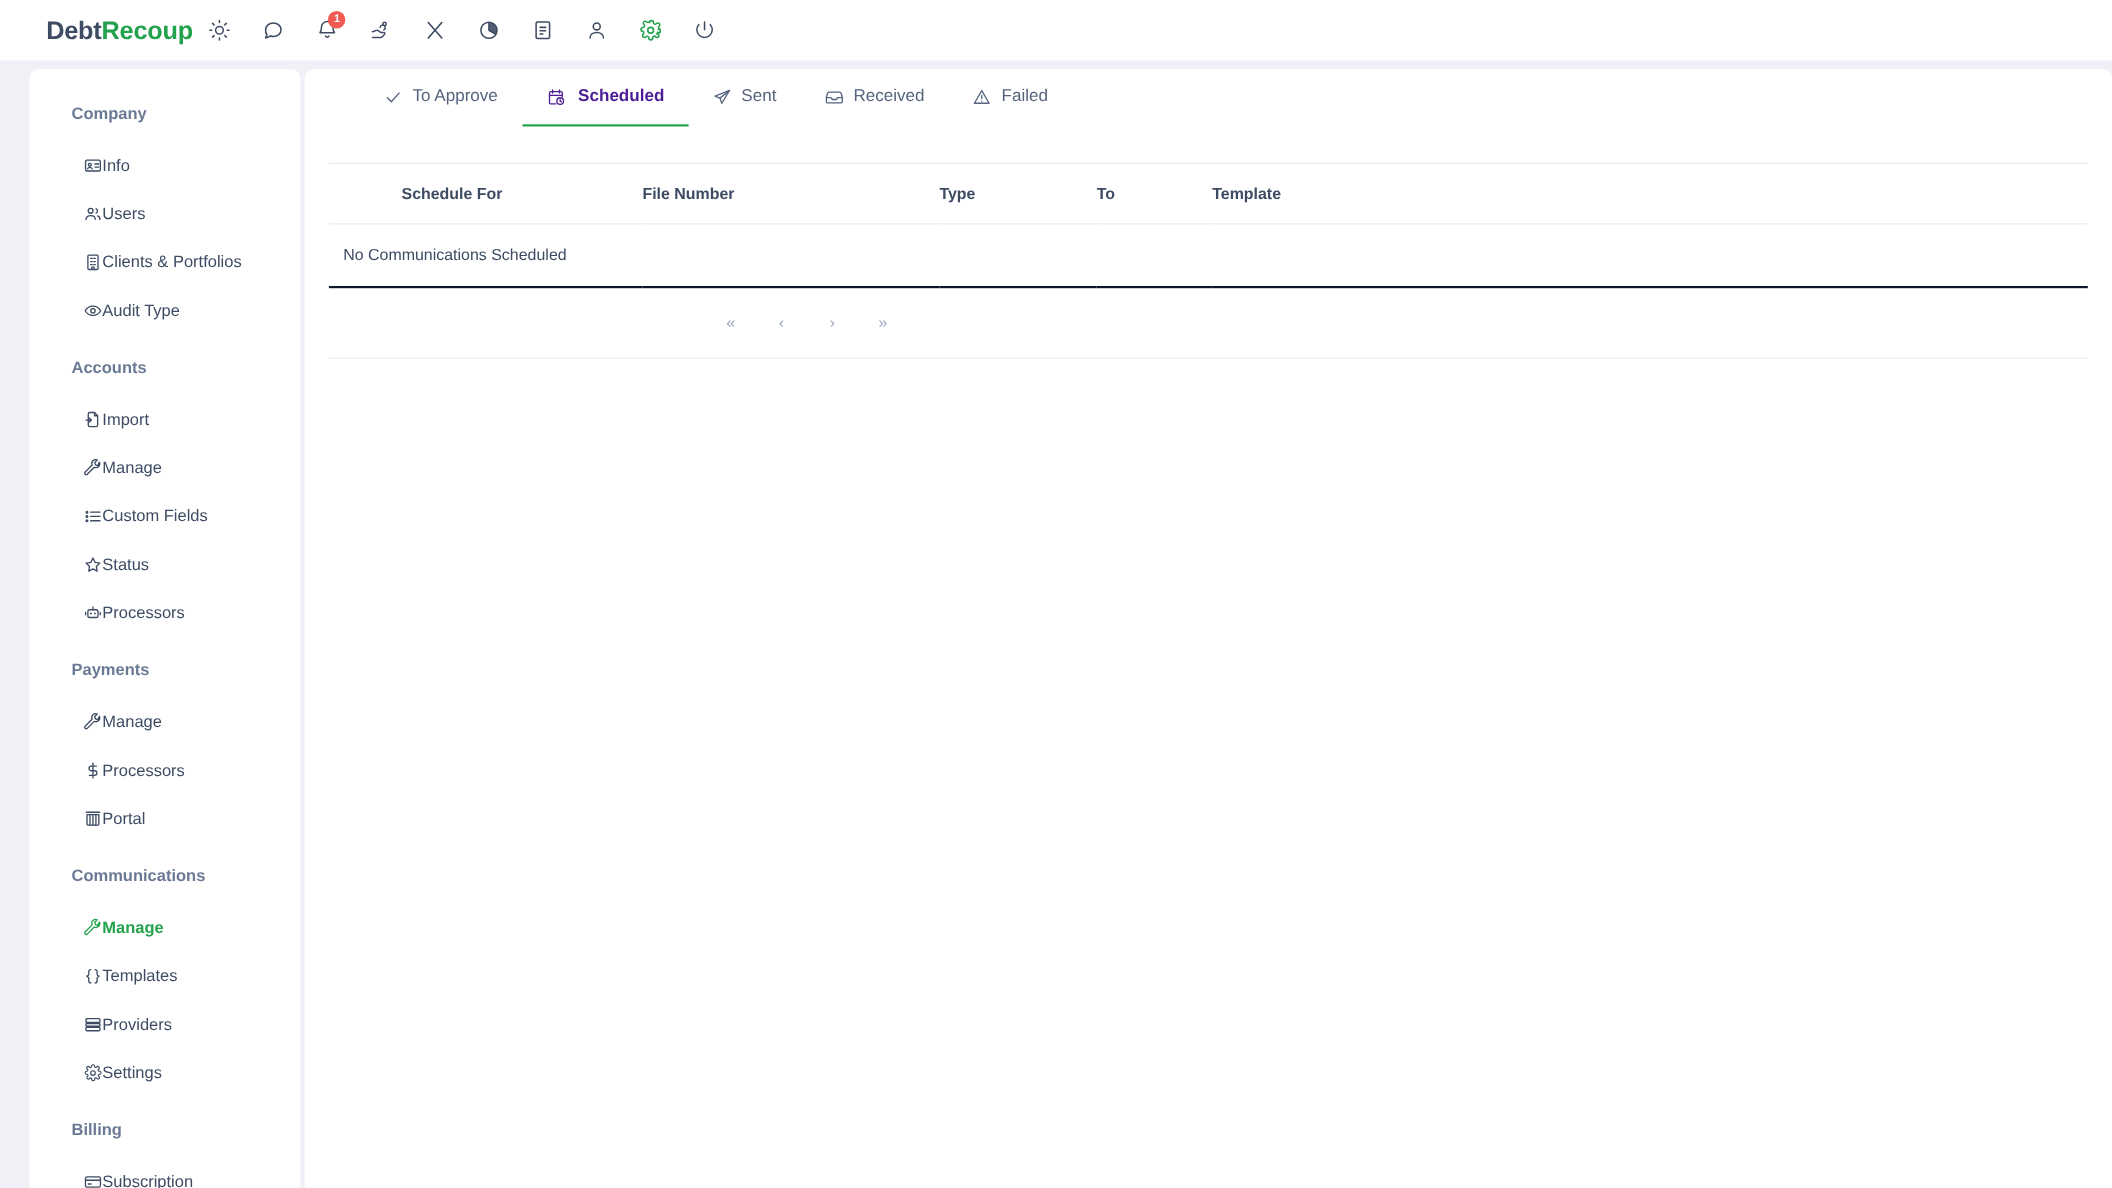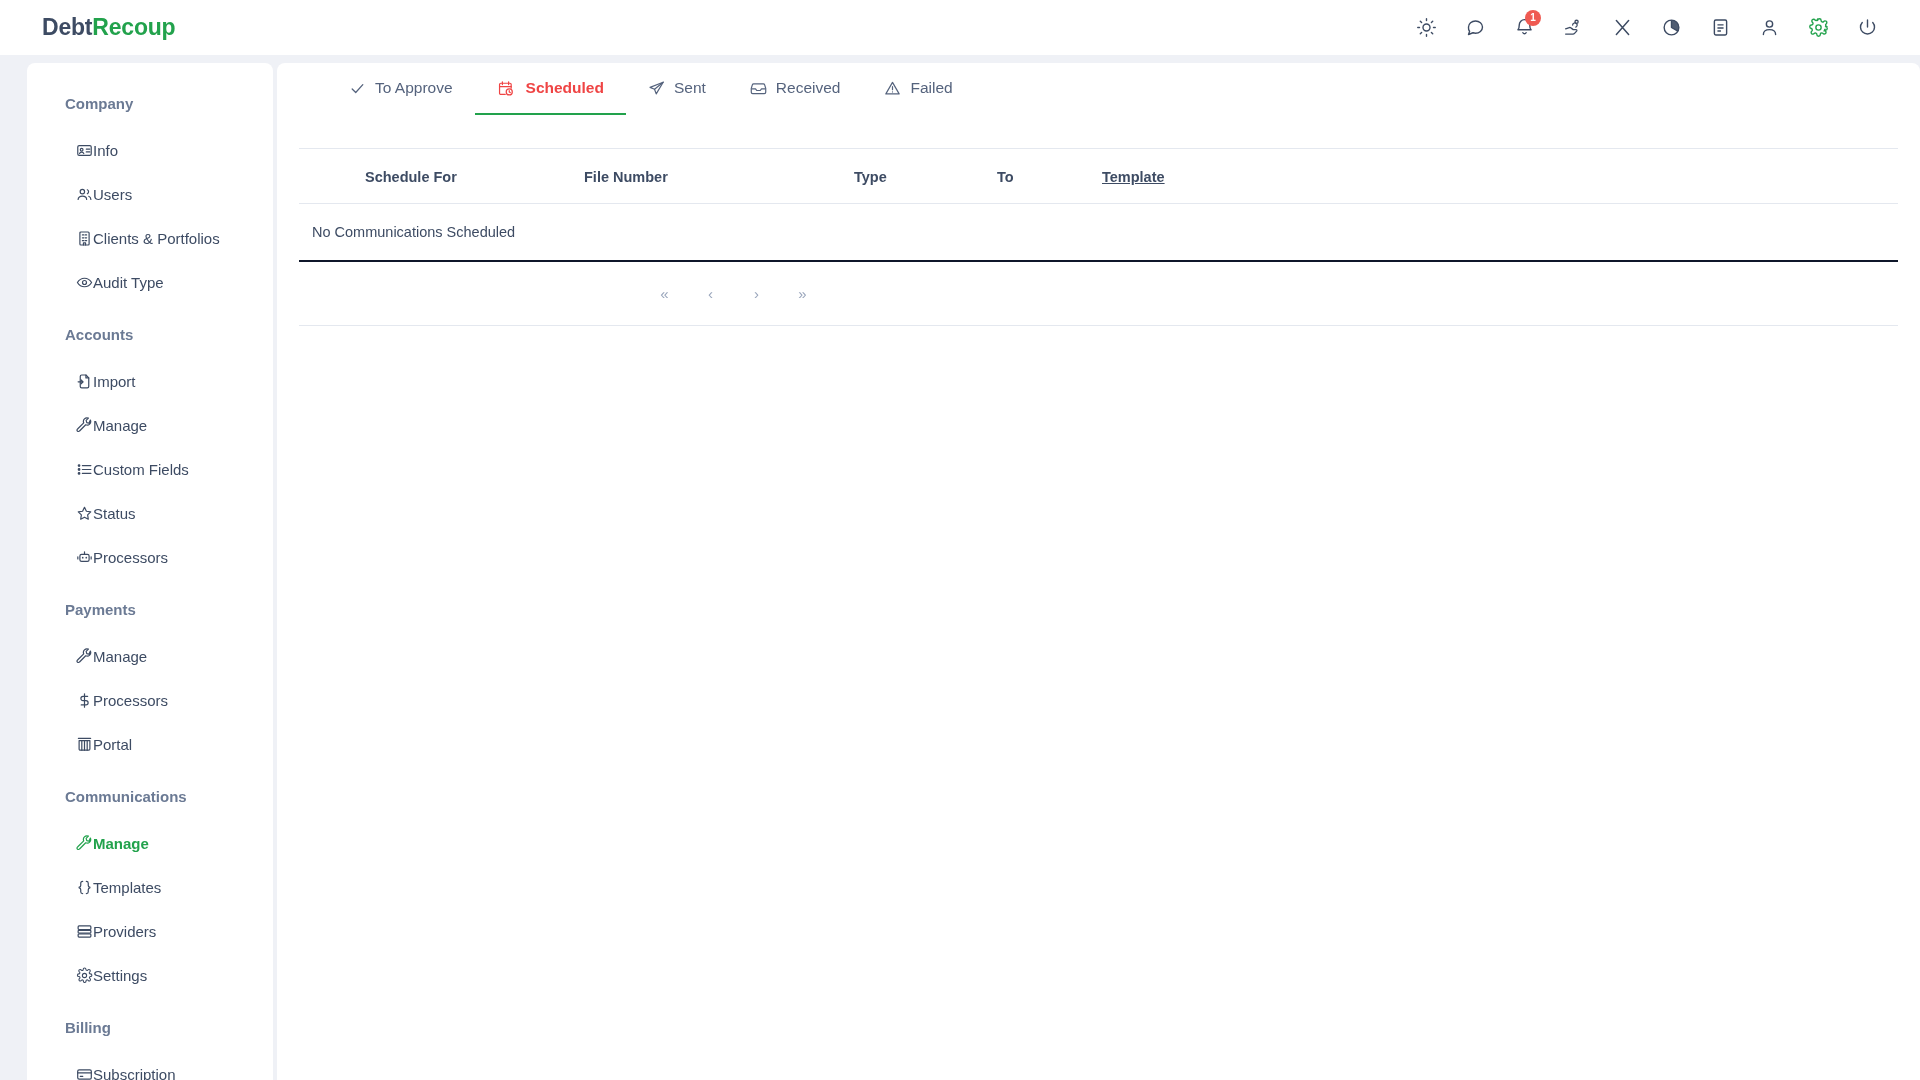--- a/index.html
+++ b/index.html
@@ -9,21 +9,20 @@
     background: #eff1f6;
     overflow: hidden;
   }
 
   
   .topbar {
     height: 55px;
     background: #ffffff;
     display: flex;
     align-items: center;
-    justify-content: space-between;
     padding: 0 28px 0 42px;
     position: relative;
   }
   .brand {
     font-size: 23px;
     font-weight: bold;
     letter-spacing: -0.2px;
     white-space: nowrap;
   }
   .brand .b1 { color: #3d4b63; }
@@ -112,21 +111,21 @@
   .tab {
     display: flex; align-items: center; gap: 9px;
     height: 52px;
     padding: 0 22px;
     color: #55637d;
     font-size: 15.5px;
     cursor: pointer;
     border-bottom: 2px solid transparent;
     margin-bottom: -1px;
   }
-  .tab.active { color: #ef4444; font-weight: bold; border-bottom-color: #22a24c; gap: 12px; }
+  .tab.active { color: #4c1d95; font-weight: bold; border-bottom-color: #22a24c; gap: 12px; }
   .tab .ticon { display: flex; align-items: center; }
 
   table.grid { width: calc(100% - 44px); margin: 0 22px; border-collapse: collapse; }
   table.grid th {
     text-align: left;
     font-size: 14.5px;
     color: #3d4b63;
     font-weight: bold;
     padding: 20px 0 18px 0;
     border-bottom: 1px solid #e4e8ef;
@@ -134,21 +133,21 @@
   table.grid td {
     font-size: 14.5px;
     color: #3d4b63;
     padding: 20px 0;
     border-bottom: 2px solid #0f172a;
   }
   .col1 { width: 285px; padding-left: 66px !important; }
   .col2 { width: 270px; }
   .col3 { width: 143px; }
   .col4 { width: 105px; }
-  .col5 { width: auto; text-decoration: underline; }
+  .col5 { width: auto; }
 
   .pager {
     display: flex;
     align-items: center;
     justify-content: center;
     gap: 26px;
     height: 64px;
     margin: 0 22px;
     border-bottom: 1px solid #e4e8ef;
     padding-right: 730px;

